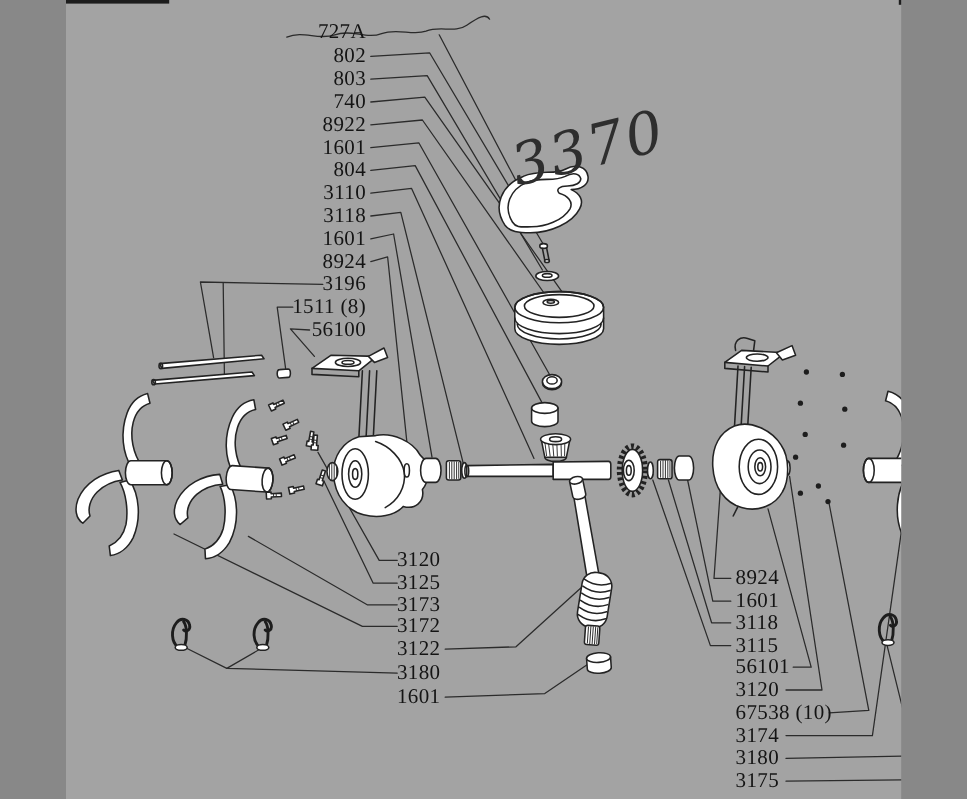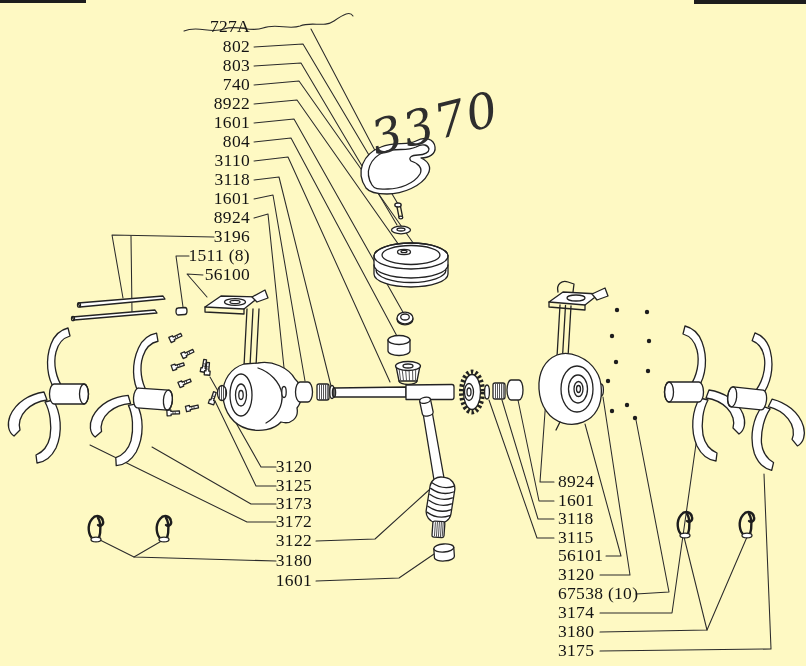--- a/index.html
+++ b/index.html
@@ -1,16 +1,16 @@
 <!DOCTYPE html>
 <html><head>
 <meta charset="utf-8">
 <style>
   html,body{margin:0;padding:0;background:#888;}
-  .page{width:806px;height:666px;background:#fef9c3;position:relative;overflow:hidden;margin:0 auto;}
+  .page{width:696px;height:666px;background:#a3a3a3;position:relative;overflow:hidden;margin:0 auto;}
   svg{display:block;}
   .lbl{font-family:"Liberation Serif", serif;font-size:17.5px;fill:#141414;letter-spacing:.3px;}
   .hand{font-family:"DejaVu Serif", serif;font-style:italic;font-size:48px;fill:#2e2e2e;letter-spacing:2px;}
   .s{stroke:#232323;stroke-width:1.3;fill:none;stroke-linecap:round;stroke-linejoin:round;}
   .sw{stroke:#232323;stroke-width:1.3;fill:#ffffff;stroke-linecap:round;stroke-linejoin:round;}
   .ld{stroke:#2b2b2b;stroke-width:1.05;fill:none;stroke-linecap:round;stroke-linejoin:round;}
   .thin{stroke:#2b2b2b;stroke-width:.8;fill:none;}
   .ink{fill:#1d1d1d;stroke:none;}
 </style>
 </head>

